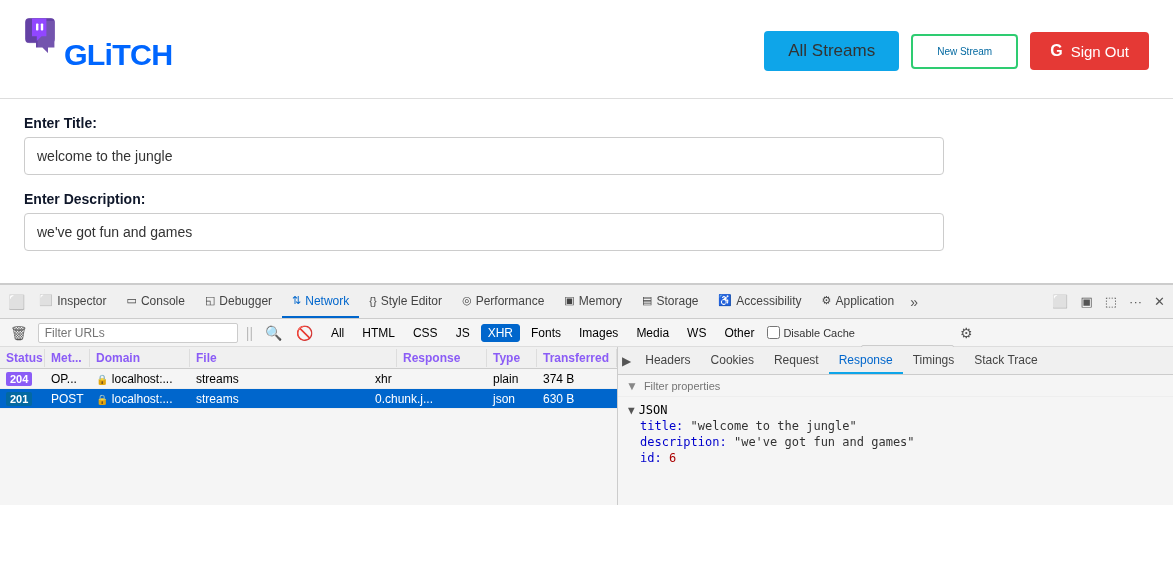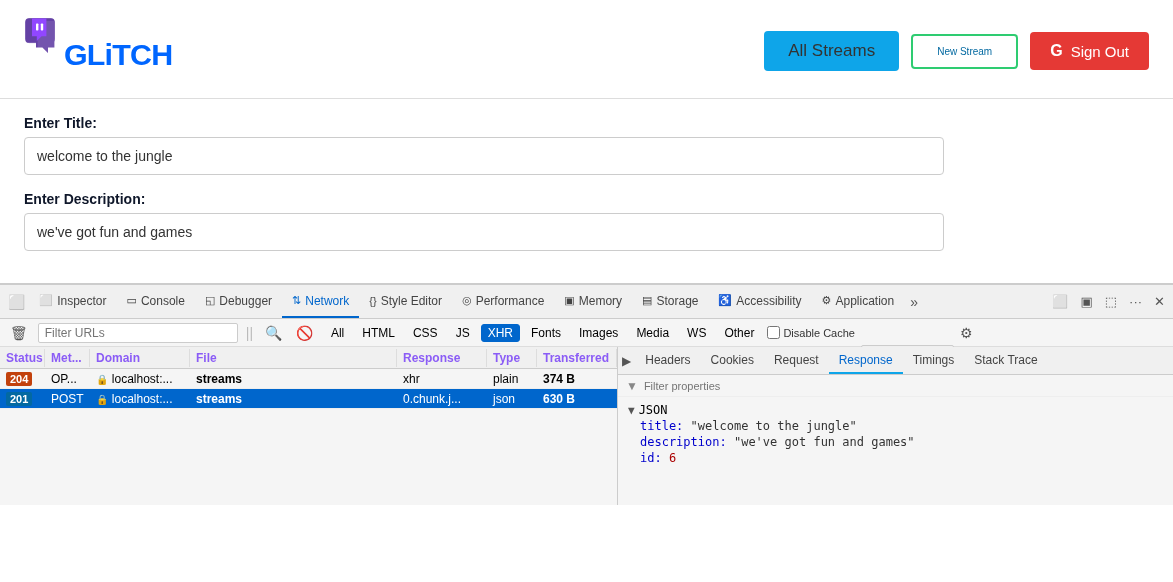--- a/index.html
+++ b/index.html
@@ -260,34 +260,34 @@
     }
     .td {
       padding: 1px 6px;
       overflow: hidden;
       white-space: nowrap;
       text-overflow: ellipsis;
     }
     .td-status { width: 45px; }
     .td-method { width: 45px; }
     .td-domain { width: 100px; }
-    .td-file { flex: 1; font-weight: bold; }
+    .td-file { flex: 1; }
     .td-initiator { width: 90px; }
-    .td-type { width: 50px; }
-    .td-transferred { width: 80px; font-weight: bold; }
+    .td-type { width: 50px; margin-left: 28px; }
+    .td-transferred { width: 80px; }
 
     .status-badge {
       display: inline-block;
       padding: 1px 4px;
       border-radius: 2px;
       font-size: 11px;
       color: #fff;
       font-weight: bold;
     }
-    .status-204 { background: #c2410c; }
+    .status-204 { background: #8b5cf6; }
     .status-201 { background: #0369a1; }
 
     .lock-icon { font-size: 10px; color: #888; }
     .table-row.selected .lock-icon { color: #cce; }
 
     
     .network-right {
       flex: 1;
       display: flex;
       flex-direction: column;

